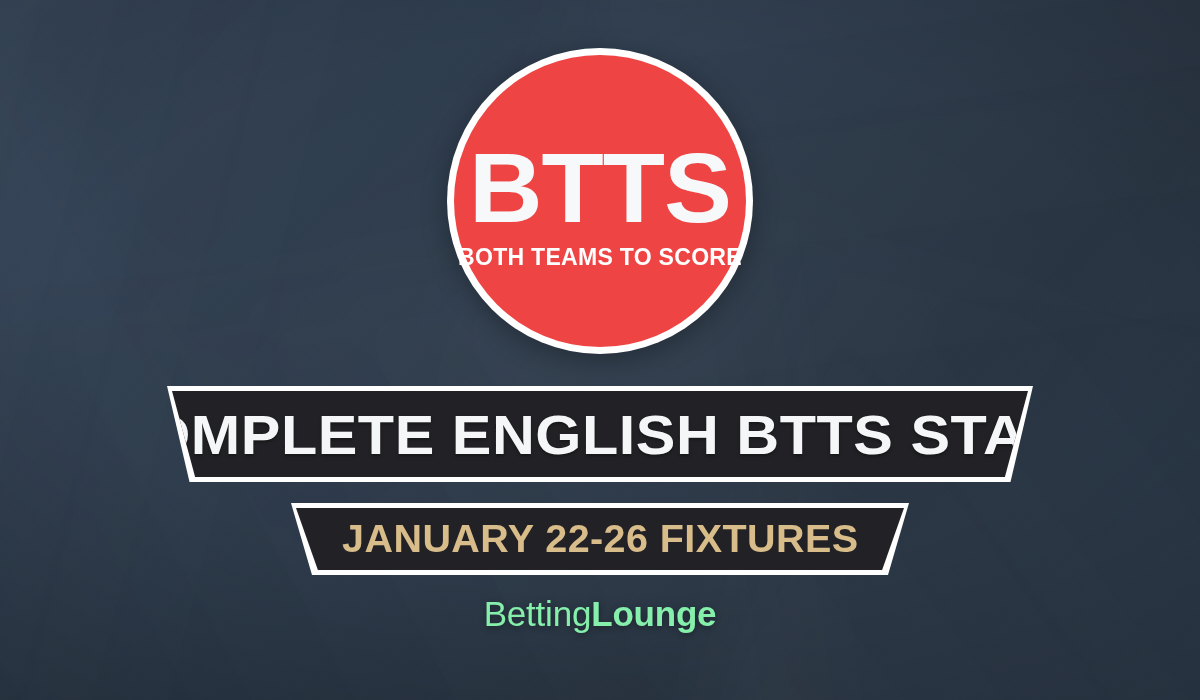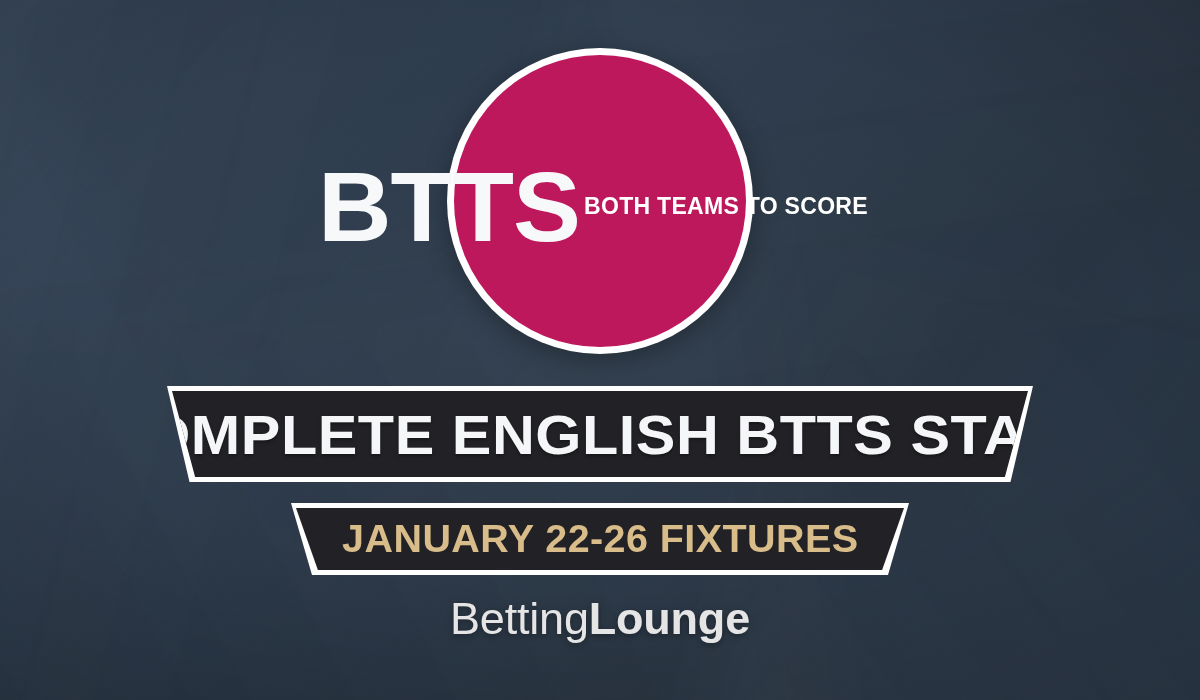--- a/index.html
+++ b/index.html
@@ -147,23 +147,23 @@
     inset: 0;
     border-radius: 50%;
     background: #ffffff;
     box-shadow: 0 6px 26px rgba(0,0,0,0.30);
   }
 
   .badge-disc {
     position: absolute;
     inset: 7px;
     border-radius: 50%;
-    background: #be185d;
+    background: #ef4444;
     display: flex;
-    flex-direction: row;
+    flex-direction: column;
     align-items: center;
     justify-content: center;
   }
 
   .badge-main {
     color: #f7f8fa;
     font-family: "Liberation Sans Narrow", "Liberation Sans", sans-serif;
     font-weight: 700;
     font-size: 98px;
     line-height: 0.92;
@@ -253,23 +253,23 @@
     white-space: nowrap;
   }
 
   
   .footer-logo {
     position: absolute;
     left: 50%;
     top: 596px;
     transform: translateX(-50%);
     white-space: nowrap;
-    color: #e5e5e5;
+    color: #86efac;
     font-family: "Liberation Sans", sans-serif;
-    font-size: 45px;
+    font-size: 35px;
     line-height: 1;
     text-shadow: 0 2px 6px rgba(0,0,0,0.35);
   }
 
   .logo-light { font-weight: 400; letter-spacing: -0.2px; }
   .logo-bold  { font-weight: 700; letter-spacing: -0.2px; }
 </style>
 </head>
 <body>
 

